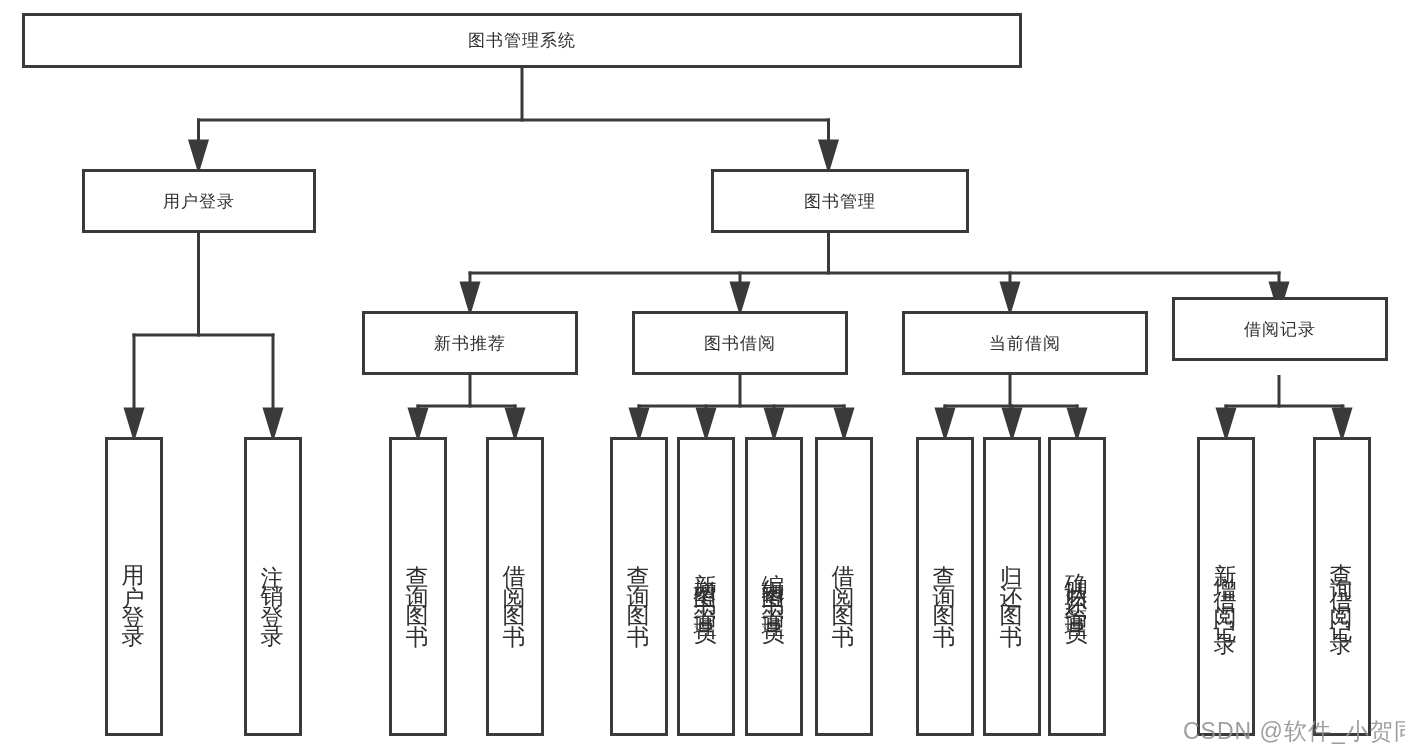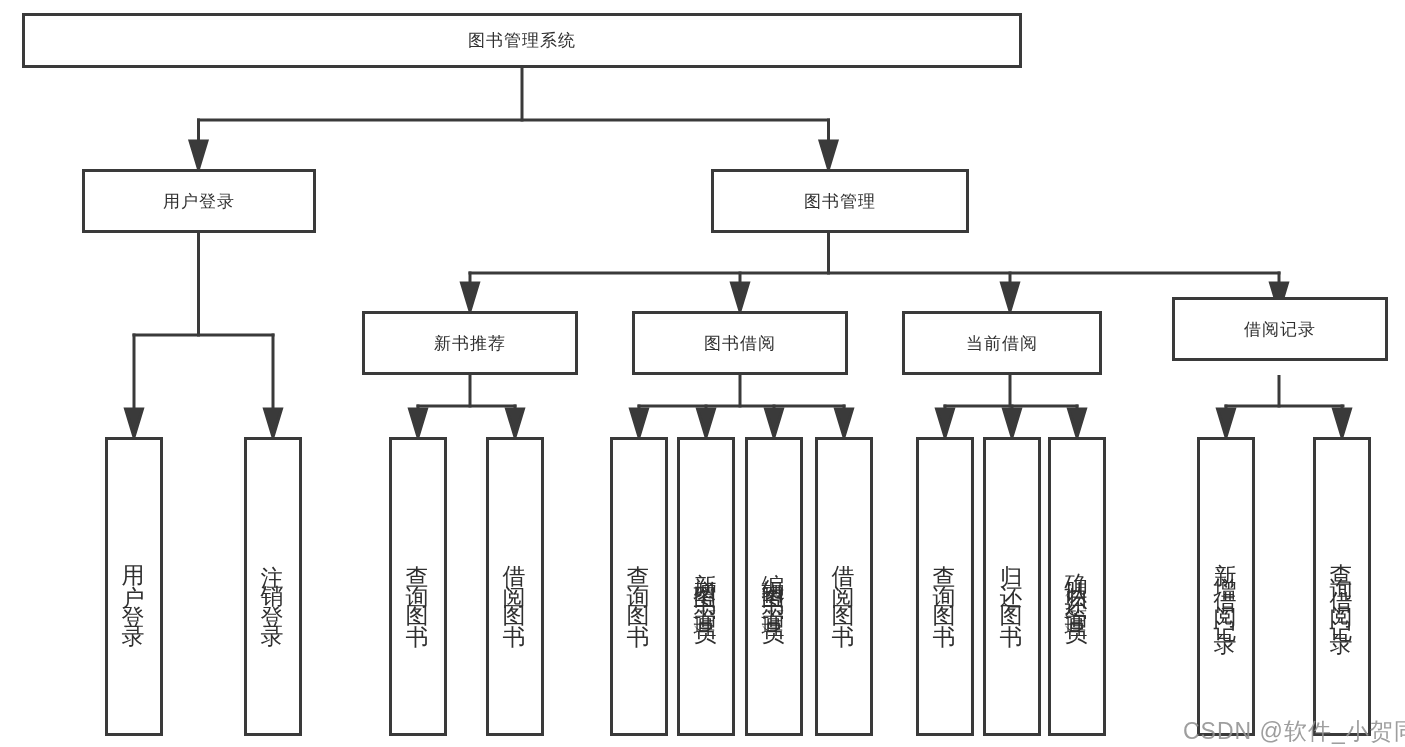--- a/index.html
+++ b/index.html
@@ -39,21 +39,21 @@
     font-size:23px;color:rgba(148,148,148,0.9);
     letter-spacing:1px;white-space:nowrap;
     z-index:3;
   }
   
   #n-root{left:22px;top:13px;width:1000px;height:55px;}
   #n-user-login{left:82px;top:169px;width:234px;height:64px;}
   #n-book-mgmt{left:711px;top:169px;width:258px;height:64px;}
   #n-new-books{left:362px;top:311px;width:216px;height:64px;}
   #n-book-borrow{left:632px;top:311px;width:216px;height:64px;}
-  #n-current-borrow{left:902px;top:311px;width:200px;height:64px;}
+  #n-current-borrow{left:902px;top:311px;width:246px;height:64px;}
   #n-borrow-records{left:1172px;top:297px;width:216px;height:64px;}
   
   #l-ul-0{left:105px;} #l-ul-1{left:244px;}
   #l-nb-0{left:389px;} #l-nb-1{left:486px;}
   #l-bb-0{left:610px;} #l-bb-1{left:677px;} #l-bb-2{left:745px;} #l-bb-3{left:815px;}
   #l-cb-0{left:916px;} #l-cb-1{left:983px;} #l-cb-2{left:1048px;}
   #l-br-0{left:1197px;} #l-br-1{left:1313px;}
 </style>
 </head>
 <body>

